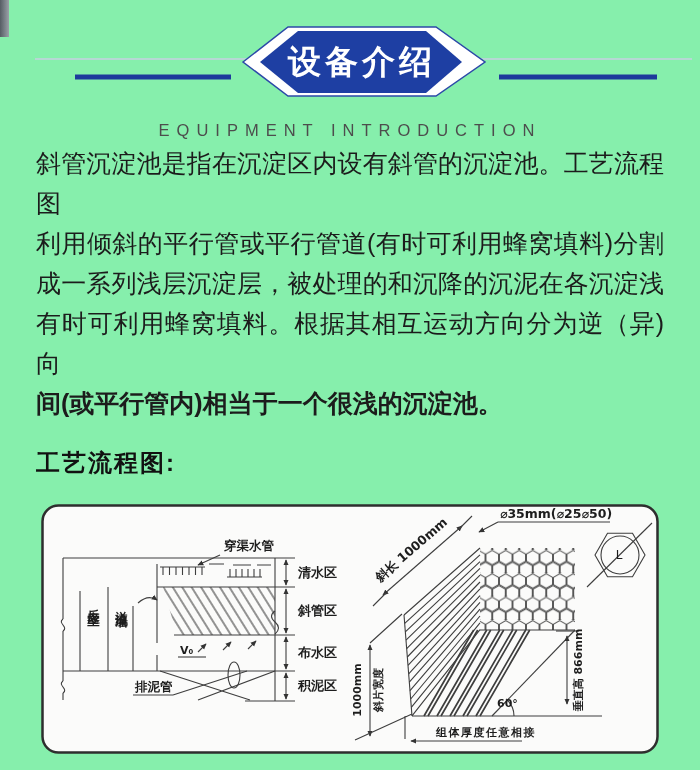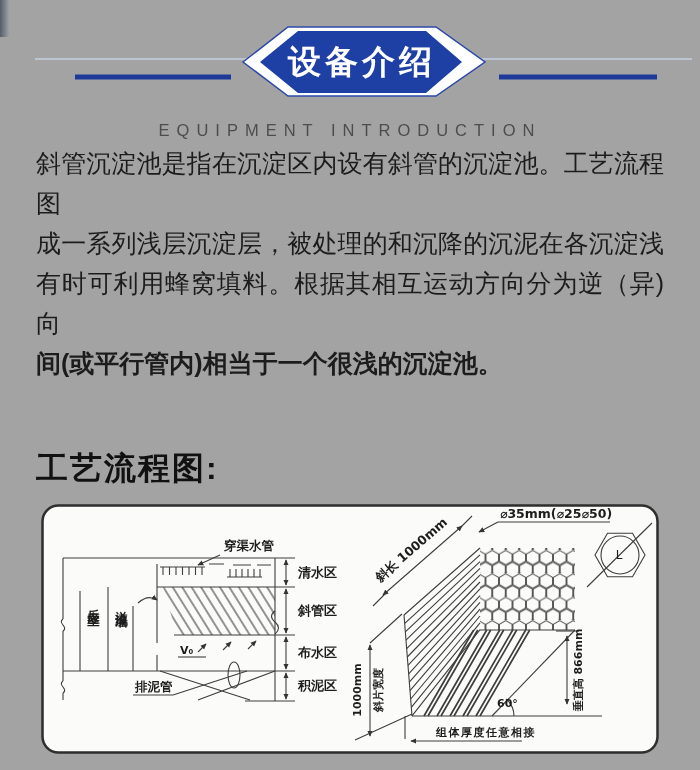--- a/index.html
+++ b/index.html
@@ -1,27 +1,27 @@
 <!DOCTYPE html>
 <html><head>
 <meta charset="utf-8">
 <style>
   html,body{margin:0;padding:0;background:#fff;}
-  .page{position:relative;width:700px;height:770px;background:#a3a3a3;overflow:hidden;
+  .page{position:relative;width:700px;height:770px;background:#86efac;overflow:hidden;
         font-family:"Liberation Sans","DejaVu Sans",sans-serif;}
   .corner-fragment{position:absolute;left:0;top:0;width:9px;height:37px;
         background:linear-gradient(90deg,#565d64,#9aa1a8);}
   .banner-svg{position:absolute;left:0;top:0;display:block;}
   .subtitle{position:absolute;left:0;top:121px;width:100%;text-align:center;
         font-size:16.5px;letter-spacing:7px;color:#4d4d4d;}
   .intro{position:absolute;left:36px;top:143px;width:628px;font-size:25px;
         line-height:40px;color:#1c1c1c;}
   .intro-line{text-align:justify;text-align-last:justify;}
   .intro-line.last{text-align-last:left;font-weight:bold;}
-  .flow-title{position:absolute;left:36px;top:447px;font-size:32px;font-weight:700;
+  .flow-title{position:absolute;left:36px;top:447px;font-size:24px;font-weight:700;
         color:#111;letter-spacing:2px;}
   .diagram{position:absolute;left:40px;top:503px;display:block;}
   .diagram text{font-family:"DejaVu Sans","Liberation Sans",sans-serif;fill:#1d1d1d;}
   .t11{font-size:11px;font-weight:700;}
   .t12{font-size:12.5px;font-weight:700;}
   .t13{font-size:13px;font-weight:700;}
   .tL{font-size:12px;fill:#555;font-weight:400;}
   .vtext{writing-mode:vertical-rl;text-orientation:upright;letter-spacing:2px;}
   .frame{fill:#fbfbfa;stroke:#2e2e2e;stroke-width:2.5;}
   .ln{stroke:#3e3e3e;stroke-width:1.1;fill:none;}
@@ -40,20 +40,21 @@
     <line x1="499" y1="77" x2="657" y2="77" stroke="#1d3a9b" stroke-width="5"></line>
     <polygon points="243,62 288,27 436,27 485,62 436,96 288,96" fill="#ffffff" stroke="#2c49a8" stroke-width="1.5"></polygon>
     <polygon points="260,62 298,31 426,31 462,62 426,93 298,93" fill="#1e3fa3"></polygon>
     <text x="362" y="73" text-anchor="middle" font-size="33" font-weight="700" fill="#ffffff" letter-spacing="4">设备介绍</text>
   </svg>
 
   <div class="subtitle">EQUIPMENT INTRODUCTION</div>
 
   <div class="intro">
     <div class="intro-line">斜管沉淀池是指在沉淀区内设有斜管的沉淀池。工艺流程图</div>
+    <div class="intro-line">利用倾斜的平行管或平行管道(有时可利用蜂窝填料)分割</div>
     <div class="intro-line">成一系列浅层沉淀层，被处理的和沉降的沉泥在各沉淀浅</div>
     <div class="intro-line">有时可利用蜂窝填料。根据其相互运动方向分为逆（异)向</div>
     <div class="intro-line last">间(或平行管内)相当于一个很浅的沉淀池。</div>
   </div>
 
   <div class="flow-title">工艺流程图:</div>
 
   <svg class="diagram" width="620" height="252" viewBox="0 0 620 252">
     <defs>
       <marker id="ar" viewBox="0 0 10 10" refX="8" refY="5" markerWidth="6" markerHeight="6" orient="auto-start-reverse">

